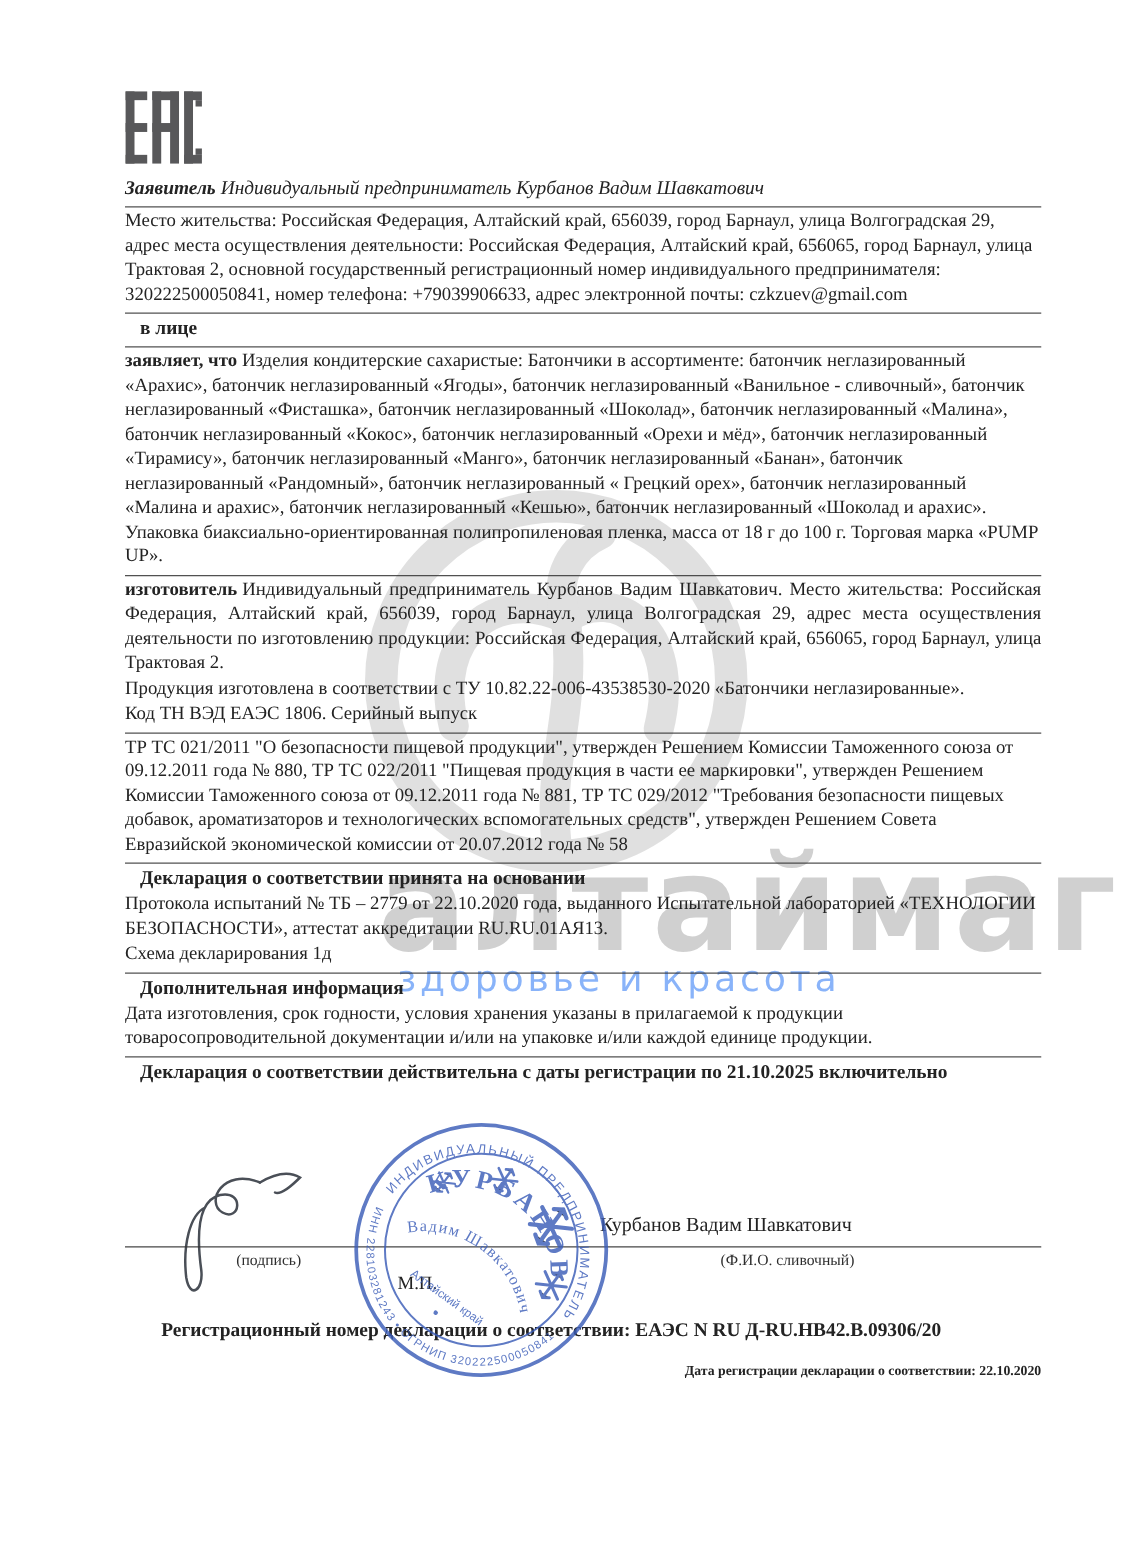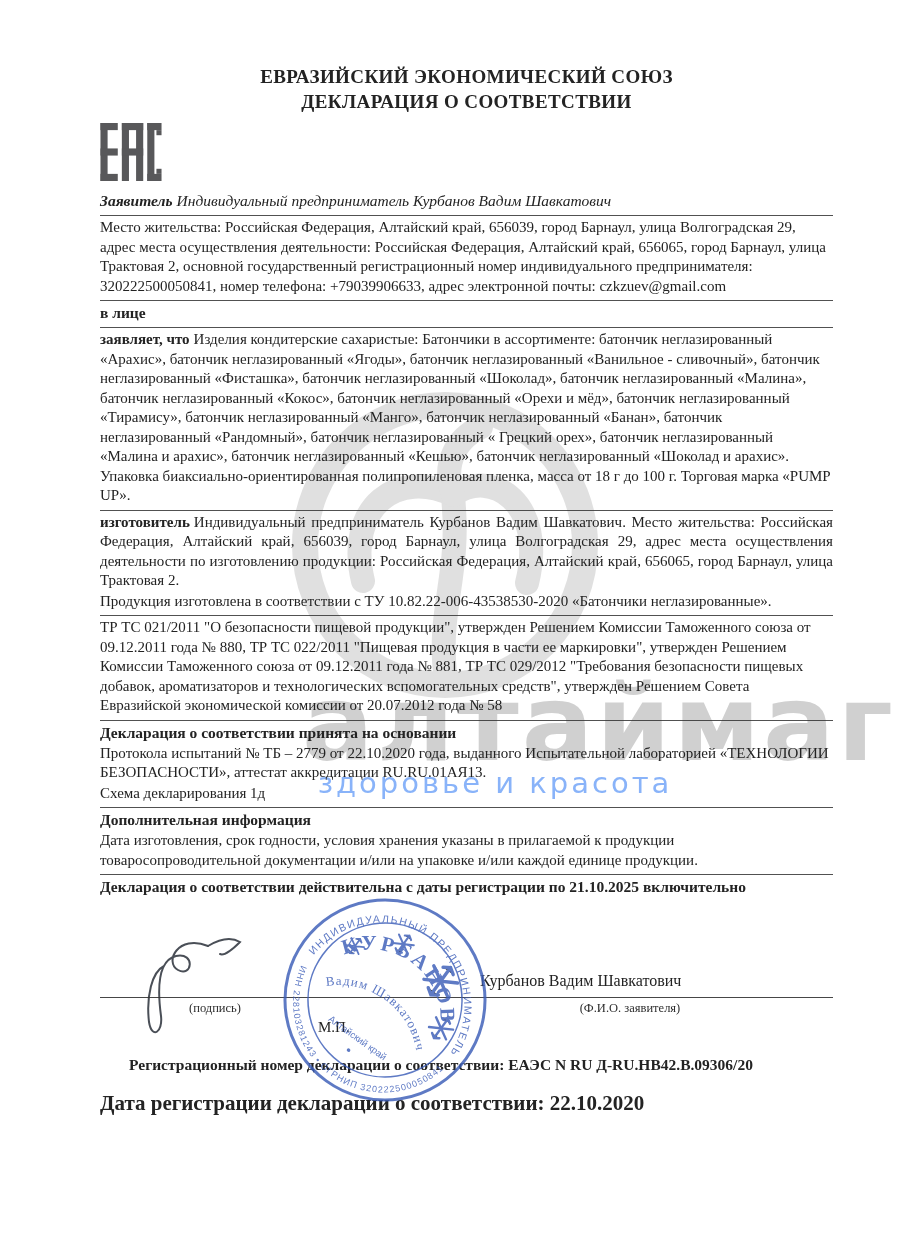--- a/index.html
+++ b/index.html
@@ -15,59 +15,55 @@
               letter-spacing:3px;color:#3b82f6;opacity:.6;}
   
   .col{position:absolute;left:100px;top:64px;width:733px;z-index:1;}
   .doc-title{text-align:center;font-weight:bold;font-size:19px;line-height:25px;letter-spacing:.4px;}
   .eac-wrap{margin-top:9px;height:58px;}
   .sr{position:absolute;width:1px;height:1px;overflow:hidden;clip:rect(0 0 0 0);}
   .applicant{margin-top:10px;font-size:15.5px;line-height:20px;font-style:italic;}
   p.t{font-size:15px;line-height:19.5px;margin:1px 0;}
   .just{text-align:justify;}
   .lbl{font-weight:bold;margin-right:4px;}
-  .hdr{font-weight:bold;font-size:15.5px;line-height:20px;margin:1px 0;}
+  .hdr{font-weight:bold;font-size:15.5px;line-height:20px;margin:1px 12px;}
   .rule{border-top:1.5px solid rgba(50,50,50,.85);height:0;margin:4px 0 2px;}
   
   .sigline{position:absolute;left:100px;top:997px;width:733px;border-top:1.5px solid rgba(50,50,50,.9);z-index:1;}
   .sig-label{position:absolute;left:150px;top:1001px;width:130px;text-align:center;
              font-size:12.5px;color:#2e2e2e;z-index:1;}
   .fio-name{position:absolute;left:480px;top:972px;width:300px;
             font-size:16px;z-index:1;}
   .fio-label{position:absolute;left:480px;top:1001px;width:300px;text-align:center;
              font-size:12.5px;color:#2e2e2e;z-index:1;}
   .mp{position:absolute;left:318px;top:1019px;font-size:15px;z-index:1;}
   .sig-svg{position:absolute;left:112px;top:928px;z-index:1;}
   .stamp{position:absolute;left:277px;top:892px;z-index:2;opacity:.82;}
   .reg1{position:absolute;left:100px;top:1056px;width:733px;font-weight:bold;font-size:15.5px;z-index:1;margin-left:29px;}
-  .reg2{position:absolute;left:100px;top:1091px;width:733px;font-weight:bold;font-size:21px;z-index:1;}
+  .reg2{position:absolute;left:100px;top:1091px;width:733px;font-weight:bold;font-size:11px;z-index:1;text-align:right;}
 </style>
 </head>
 <body>
 
 <div class="page">
 
   <svg class="wm" style="left:275px;top:375px;" width="340" height="340" viewBox="0 0 340 340">
     <g stroke="#919191" fill="none" opacity="0.28" stroke-width="24" stroke-linecap="round">
       <circle cx="170" cy="170" r="140" stroke-width="26"></circle>
       <path d="M170,298 C163,232 186,198 178,122"></path>
       <path d="M88,206 C70,130 124,94 178,120"></path>
       <path d="M252,208 C272,128 216,92 178,120"></path>
       <path d="M178,120 C166,86 184,62 206,52"></path>
     </g>
   </svg>
   <div class="wm wm-brand">алтаймаг</div>
   <div class="wm wm-tagline">здоровье и красота</div>
 
   <div class="col">
 
-    <div class="doc-title">
-      <div>ЕВРАЗИЙСКИЙ ЭКОНОМИЧЕСКИЙ СОЮЗ</div>
-      <div>ДЕКЛАРАЦИЯ О СООТВЕТСТВИИ</div>
-    </div>
 
     <div class="eac-wrap">
       <span class="sr">ЕАС</span>
       <svg width="62" height="58" viewBox="0 0 60 57">
         <g fill="#58585a">
           <rect x="0" y="0" width="7" height="57"></rect>
             <rect x="0" y="0" width="17" height="7"></rect>
           <rect x="0" y="25" width="17" height="7"></rect>
             <rect x="0" y="50" width="17" height="7"></rect>
           <rect x="21" y="0" width="7" height="57"></rect>
@@ -96,20 +92,21 @@
 
     <p class="t">
       <span class="lbl">заявляет, что</span><span>Изделия кондитерские сахаристые: Батончики в ассортименте: батончик неглазированный «Арахис», батончик неглазированный «Ягоды», батончик неглазированный «Ванильное - сливочный», батончик неглазированный «Фисташка», батончик неглазированный «Шоколад», батончик неглазированный «Малина», батончик неглазированный «Кокос», батончик неглазированный «Орехи и мёд», батончик неглазированный «Тирамису», батончик неглазированный «Манго», батончик неглазированный «Банан», батончик неглазированный «Рандомный», батончик неглазированный « Грецкий орех», батончик неглазированный «Малина и арахис», батончик неглазированный «Кешью», батончик неглазированный «Шоколад и арахис». Упаковка биаксиально-ориентированная полипропиленовая пленка, масса от 18 г до 100 г. Торговая марка «PUMP UP».</span>
     </p>
 
     <div class="rule"></div>
     <p class="t just">
       <span class="lbl">изготовитель</span><span>Индивидуальный предприниматель Курбанов Вадим Шавкатович. Место жительства: Российская Федерация, Алтайский край, 656039, город Барнаул, улица Волгоградская 29, адрес места осуществления деятельности по изготовлению продукции: Российская Федерация, Алтайский край, 656065, город Барнаул, улица Трактовая 2.</span>
     </p>
     <p class="t just">Продукция изготовлена в соответствии с ТУ 10.82.22-006-43538530-2020 «Батончики неглазированные».</p>
+    <p class="t">Код ТН ВЭД ЕАЭС 1806. Серийный выпуск</p>
 
     <div class="rule"></div>
     <p class="t">ТР ТС 021/2011 "О безопасности пищевой продукции", утвержден Решением Комиссии Таможенного союза от 09.12.2011 года № 880, ТР ТС 022/2011 "Пищевая продукция в части ее маркировки", утвержден Решением Комиссии Таможенного союза от 09.12.2011 года № 881, ТР ТС 029/2012 "Требования безопасности пищевых добавок, ароматизаторов и технологических вспомогательных средств", утвержден Решением Совета Евразийской экономической комиссии от 20.07.2012 года № 58</p>
 
     <div class="rule"></div>
     <div class="hdr">Декларация о соответствии принята на основании</div>
     <p class="t">Протокола испытаний № ТБ – 2779 от 22.10.2020 года, выданного Испытательной лабораторией «ТЕХНОЛОГИИ БЕЗОПАСНОСТИ», аттестат аккредитации RU.RU.01АЯ13.</p>
     <p class="t">Схема декларирования 1д</p>
 
     <div class="rule"></div>
@@ -123,21 +120,21 @@
   <svg class="sig-svg" width="160" height="115" viewBox="0 0 160 115">
     <g stroke="#4a4f57" stroke-width="2" fill="none" stroke-linecap="round">
       <path d="M96,18 C66,6 52,34 66,42 C80,50 84,24 64,28 C44,33 46,66 49,88 C51,104 40,112 37,94 C34,68 40,44 52,38"></path>
       <path d="M96,18 C106,12 118,8 128,14 C120,22 112,28 108,26"></path>
     </g>
   </svg>
   <div class="sigline"></div>
   <div class="sig-label">(подпись)</div>
   <div class="mp">М.П.</div>
   <div class="fio-name">Курбанов Вадим Шавкатович</div>
-  <div class="fio-label">(Ф.И.О. заявителя)</div>
+  <div class="fio-label">(Ф.И.О. сливочный)</div>
 
   <svg class="stamp" width="216" height="216" viewBox="-108 -108 216 216">
     <defs>
       <path id="ringTop" d="M -84 8 A 84 84 0 1 1 84 8"></path>
       <path id="ringBottom" d="M -88 22 A 90 90 0 0 0 88 22"></path>
       <path id="nameArc" d="M -64 -4 A 70 70 0 0 1 64 -4"></path>
       <path id="name2Arc" d="M -60 28 A 78 78 0 0 1 60 28"></path>
       <g id="sf" stroke="#3b5db8" stroke-width="1.6" stroke-linecap="round">
         <path d="M0,-8 L0,8 M-7,-4 L7,4 M-7,4 L7,-4 M-3,-6 L0,-8 L3,-6 M-3,6 L0,8 L3,6"></path>
       </g>

